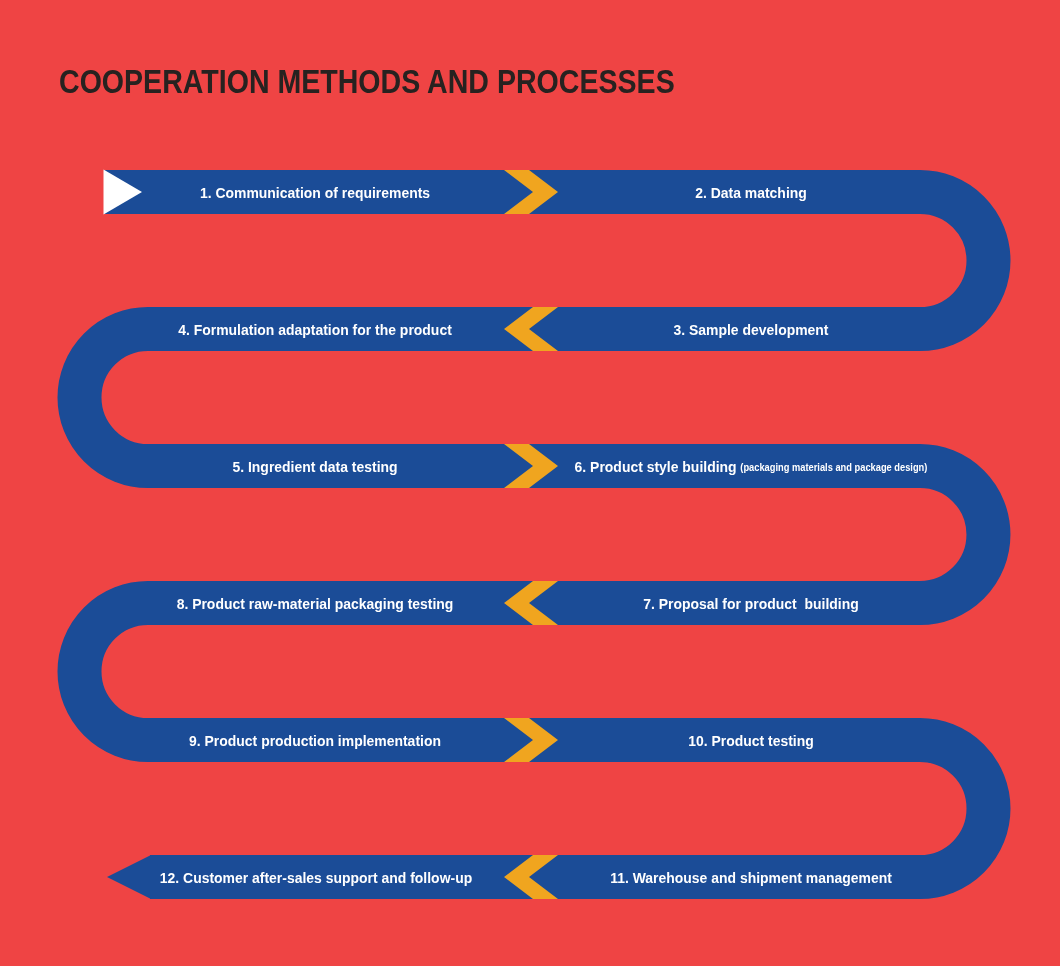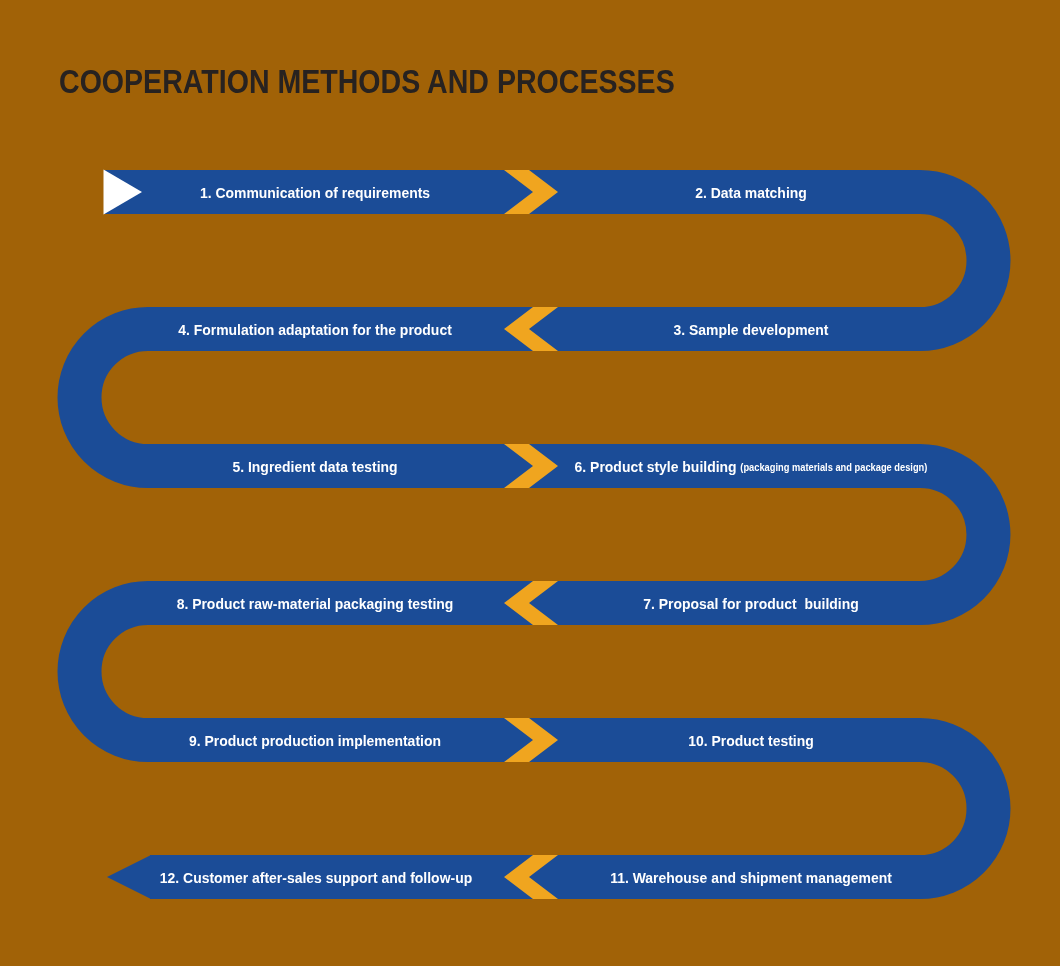--- a/index.html
+++ b/index.html
@@ -5,21 +5,21 @@
   html, body {
     margin: 0;
     padding: 0;
     background: #ffffff;
     font-family: "Liberation Sans", sans-serif;
   }
   #canvas {
     position: relative;
     width: 1060px;
     height: 966px;
-    background: #a16207;
+    background: #ef4444;
     overflow: hidden;
   }
   #page-title {
     position: absolute;
     left: 59px;
     top: 62px;
     font-size: 34px;
     font-weight: 700;
     letter-spacing: 0px;
     color: #272220;

